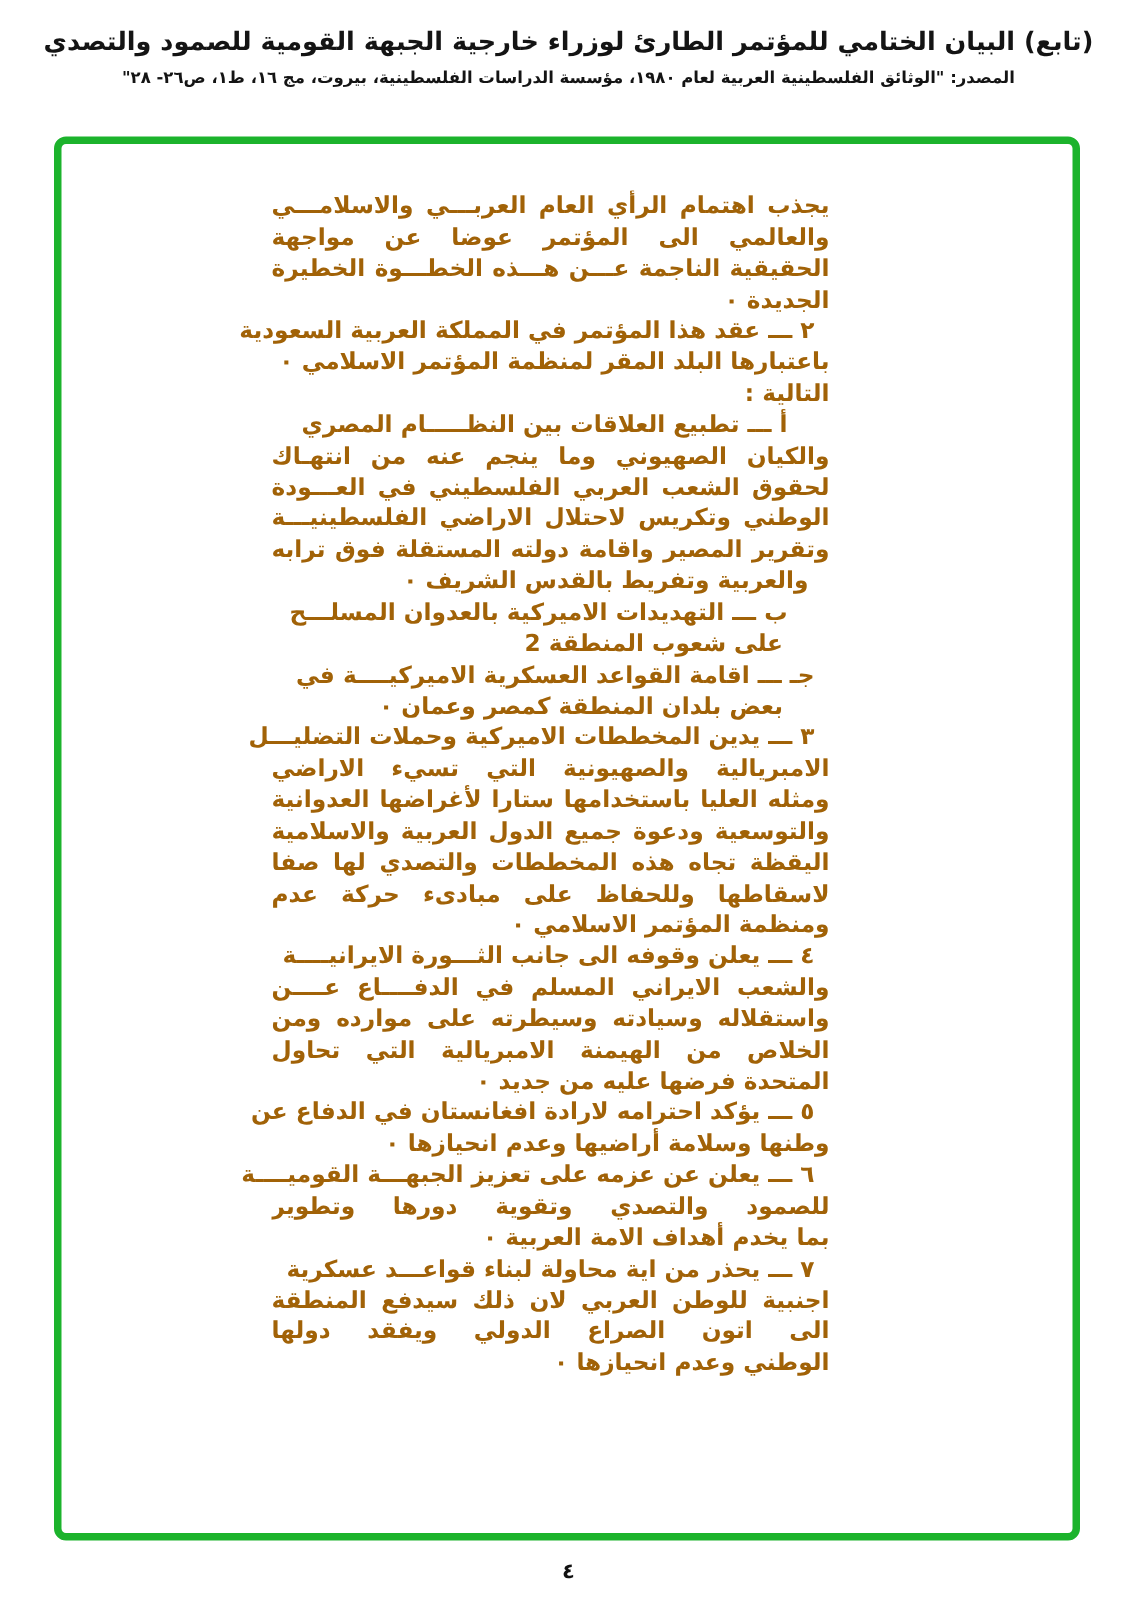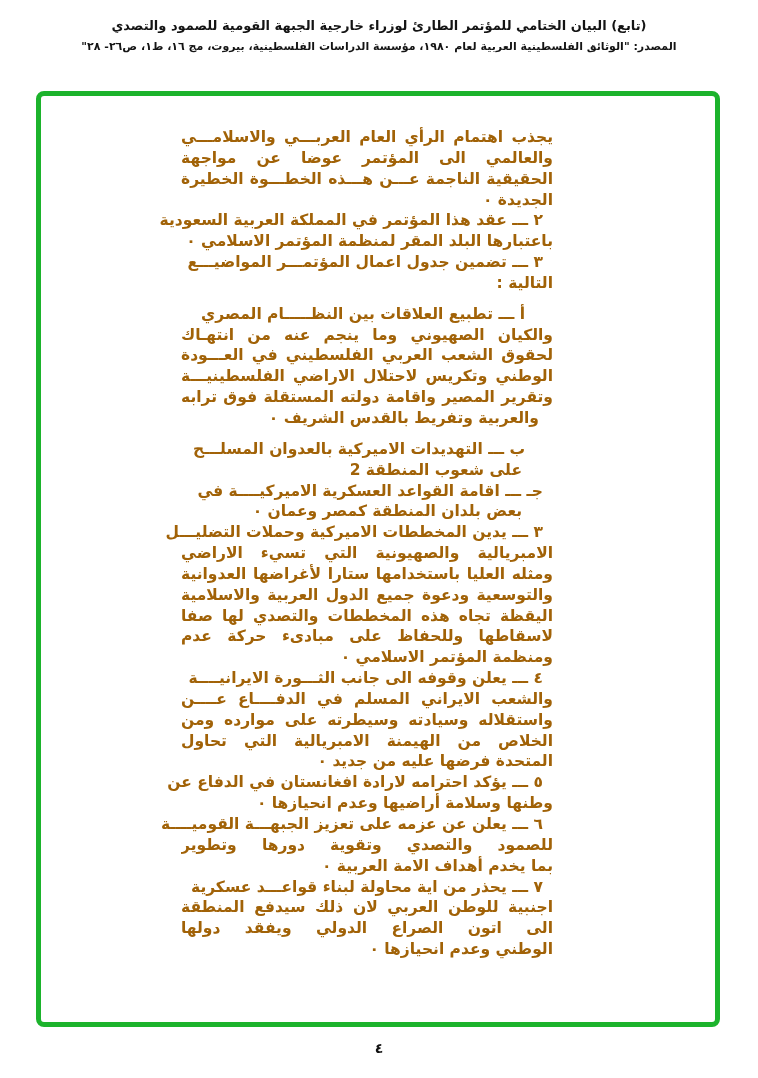--- a/index.html
+++ b/index.html
@@ -14,21 +14,21 @@
   .page { position: absolute; inset: 0; }
 
   
   .header {
     position: absolute;
     top: 18px; left: 0; right: 0;
     text-align: center;
     direction: rtl;
   }
   .header-title {
-    font-size: 13px;
+    font-size: 17px;
     font-weight: bold;
     letter-spacing: 0px;
     white-space: nowrap;
   }
   .header-source {
     margin-top: 7px;
     font-size: 11px;
     font-weight: bold;
     white-space: nowrap;
   }
@@ -55,21 +55,21 @@
     font-size: 15.5px;
     font-weight: bold;
     line-height: 20.85px;
     height: 20.85px;
     text-align: right;
     white-space: nowrap;
     color: #a16207;
   }
   .line.cont  { text-align: justify; text-align-last: justify; white-space: normal; overflow: hidden; }
   .line.item  { padding-right: 10px; }
-  .line.item2 { padding-right: 28px; margin-top: 10px; }
+  .line.item2 { padding-right: 28px; }
   .line.sub   { padding-right: 31px; }
   .line.endi  { padding-right: 14px; text-align: right; }
   .line.end   { }
 
   
   .pagenum {
     position: absolute;
     top: 1040px; left: 0; right: 0;
     text-align: center;
     font-size: 14px;
@@ -89,21 +89,20 @@
 
   <div class="frame" style="border-color: rgb(28, 179, 44);"></div>
 
   <div class="textcol">
       <div class="line cont">يجذب اهتمام الرأي العام العربـــي والاسلامـــي</div>
       <div class="line cont">والعالمي الى المؤتمر عوضا عن مواجهة الاخطـــار</div>
       <div class="line cont">الحقيقية الناجمة عـــن هـــذه الخطـــوة الخطيرة</div>
       <div class="line end">الجديدة ٠</div>
       <div class="line item">٢ ـــ عقد هذا المؤتمر في المملكة العربية السعودية</div>
       <div class="line end">باعتبارها البلد المقر لمنظمة المؤتمر الاسلامي ٠</div>
-      <div class="line item">٣ ـــ تضمين جدول اعمال المؤتمـــر المواضيـــع</div>
       <div class="line end">التالية :</div>
       <div class="line item2">أ ـــ تطبيع العلاقات بين النظـــــام المصري</div>
       <div class="line cont">والكيان الصهيوني وما ينجم عنه من انتهـاك</div>
       <div class="line cont">لحقوق الشعب العربي الفلسطيني في العـــودة</div>
       <div class="line cont">الوطني وتكريس لاحتلال الاراضي الفلسطينيـــة</div>
       <div class="line cont">وتقرير المصير واقامة دولته المستقلة فوق ترابه</div>
       <div class="line endi">والعربية وتفريط بالقدس الشريف ٠</div>
       <div class="line item2">ب ـــ التهديدات الاميركية بالعدوان المسلـــح</div>
       <div class="line sub">على شعوب المنطقة 2</div>
       <div class="line item">جـ ـــ اقامة القواعد العسكرية الاميركيــــة في</div>

